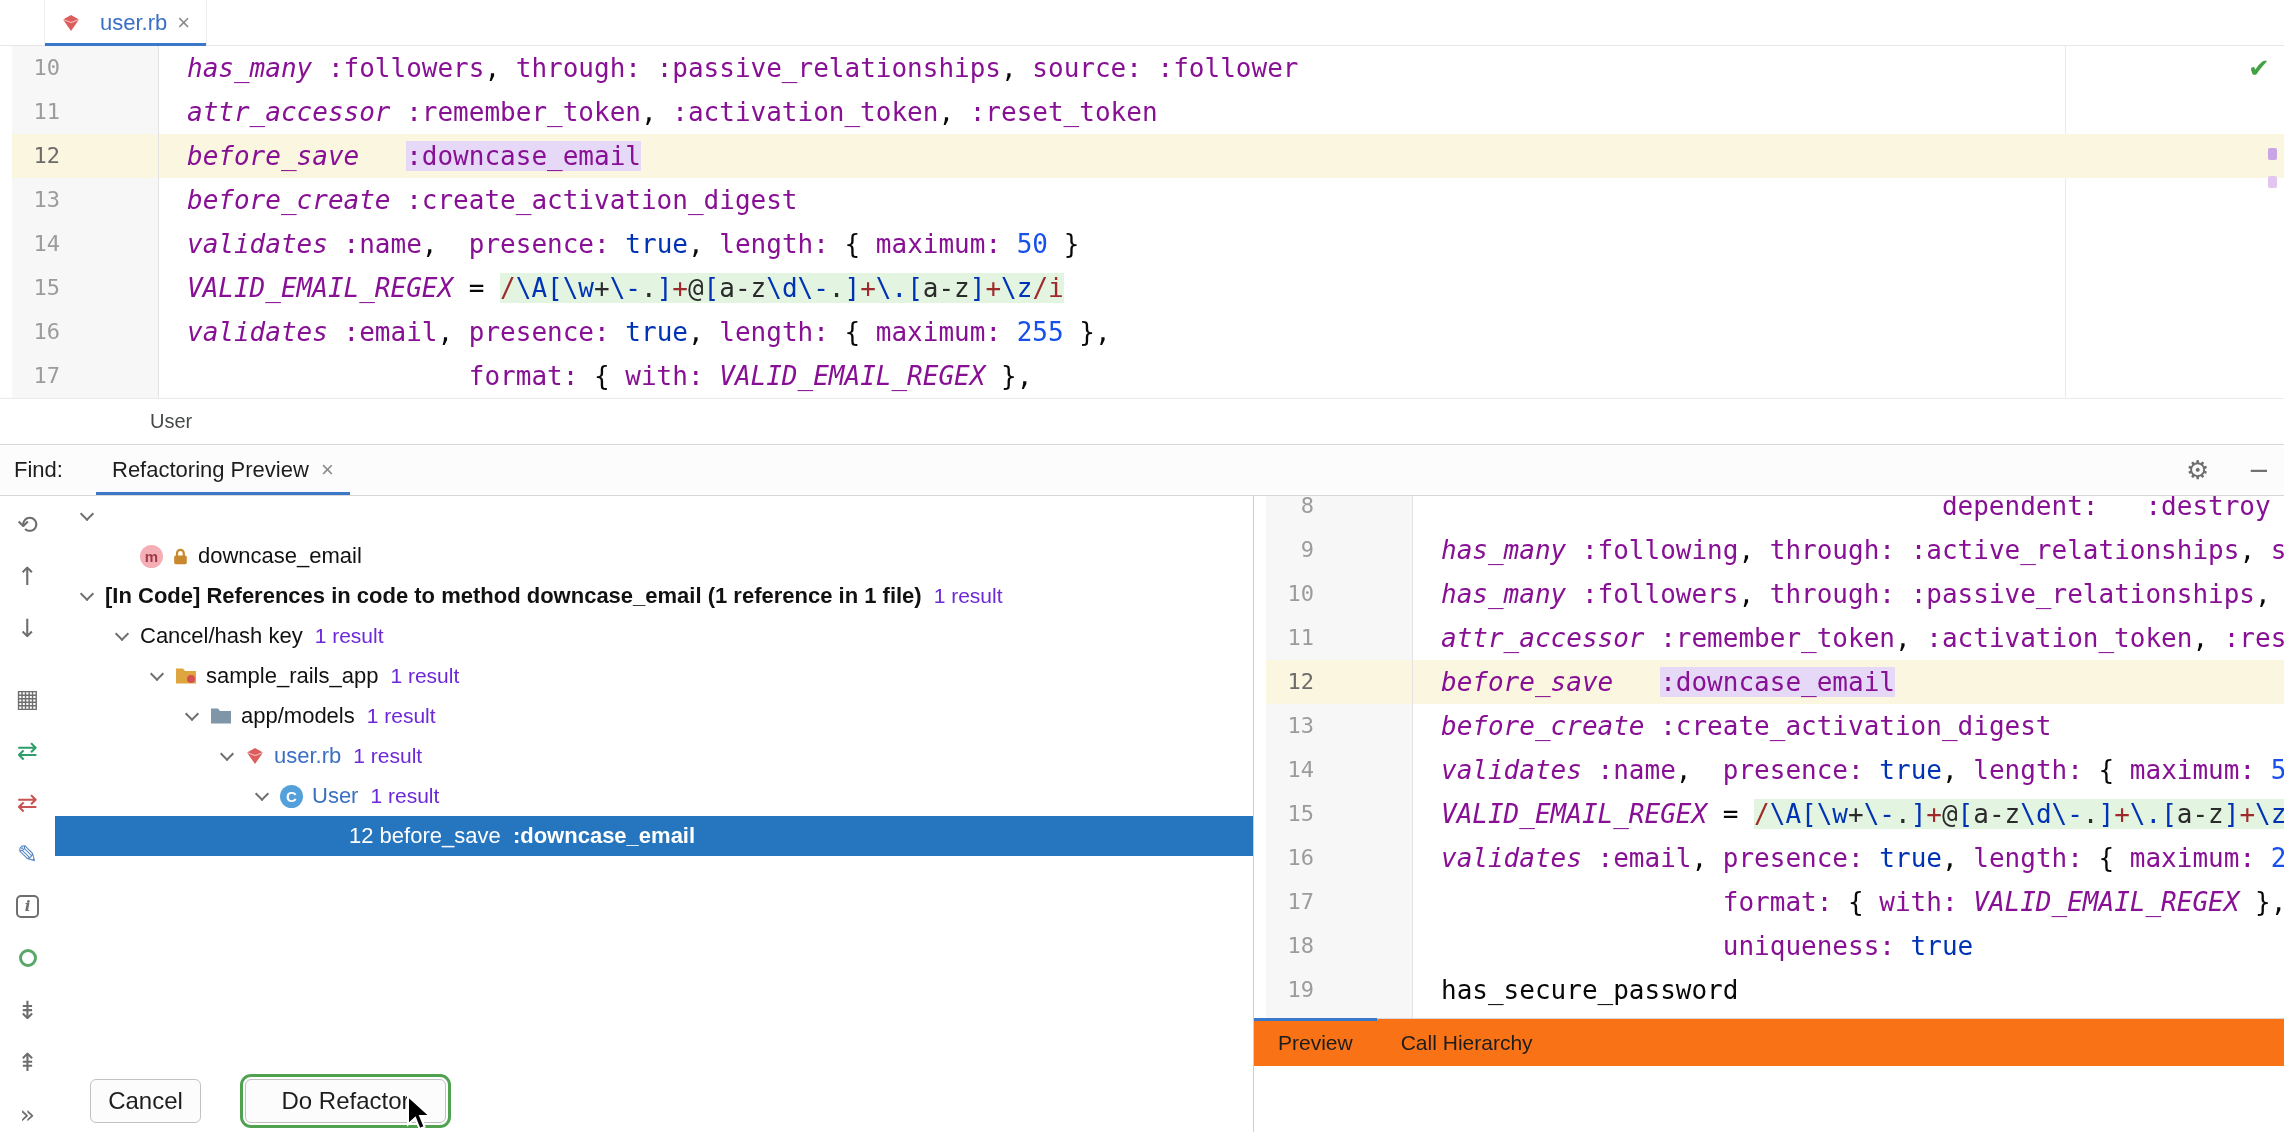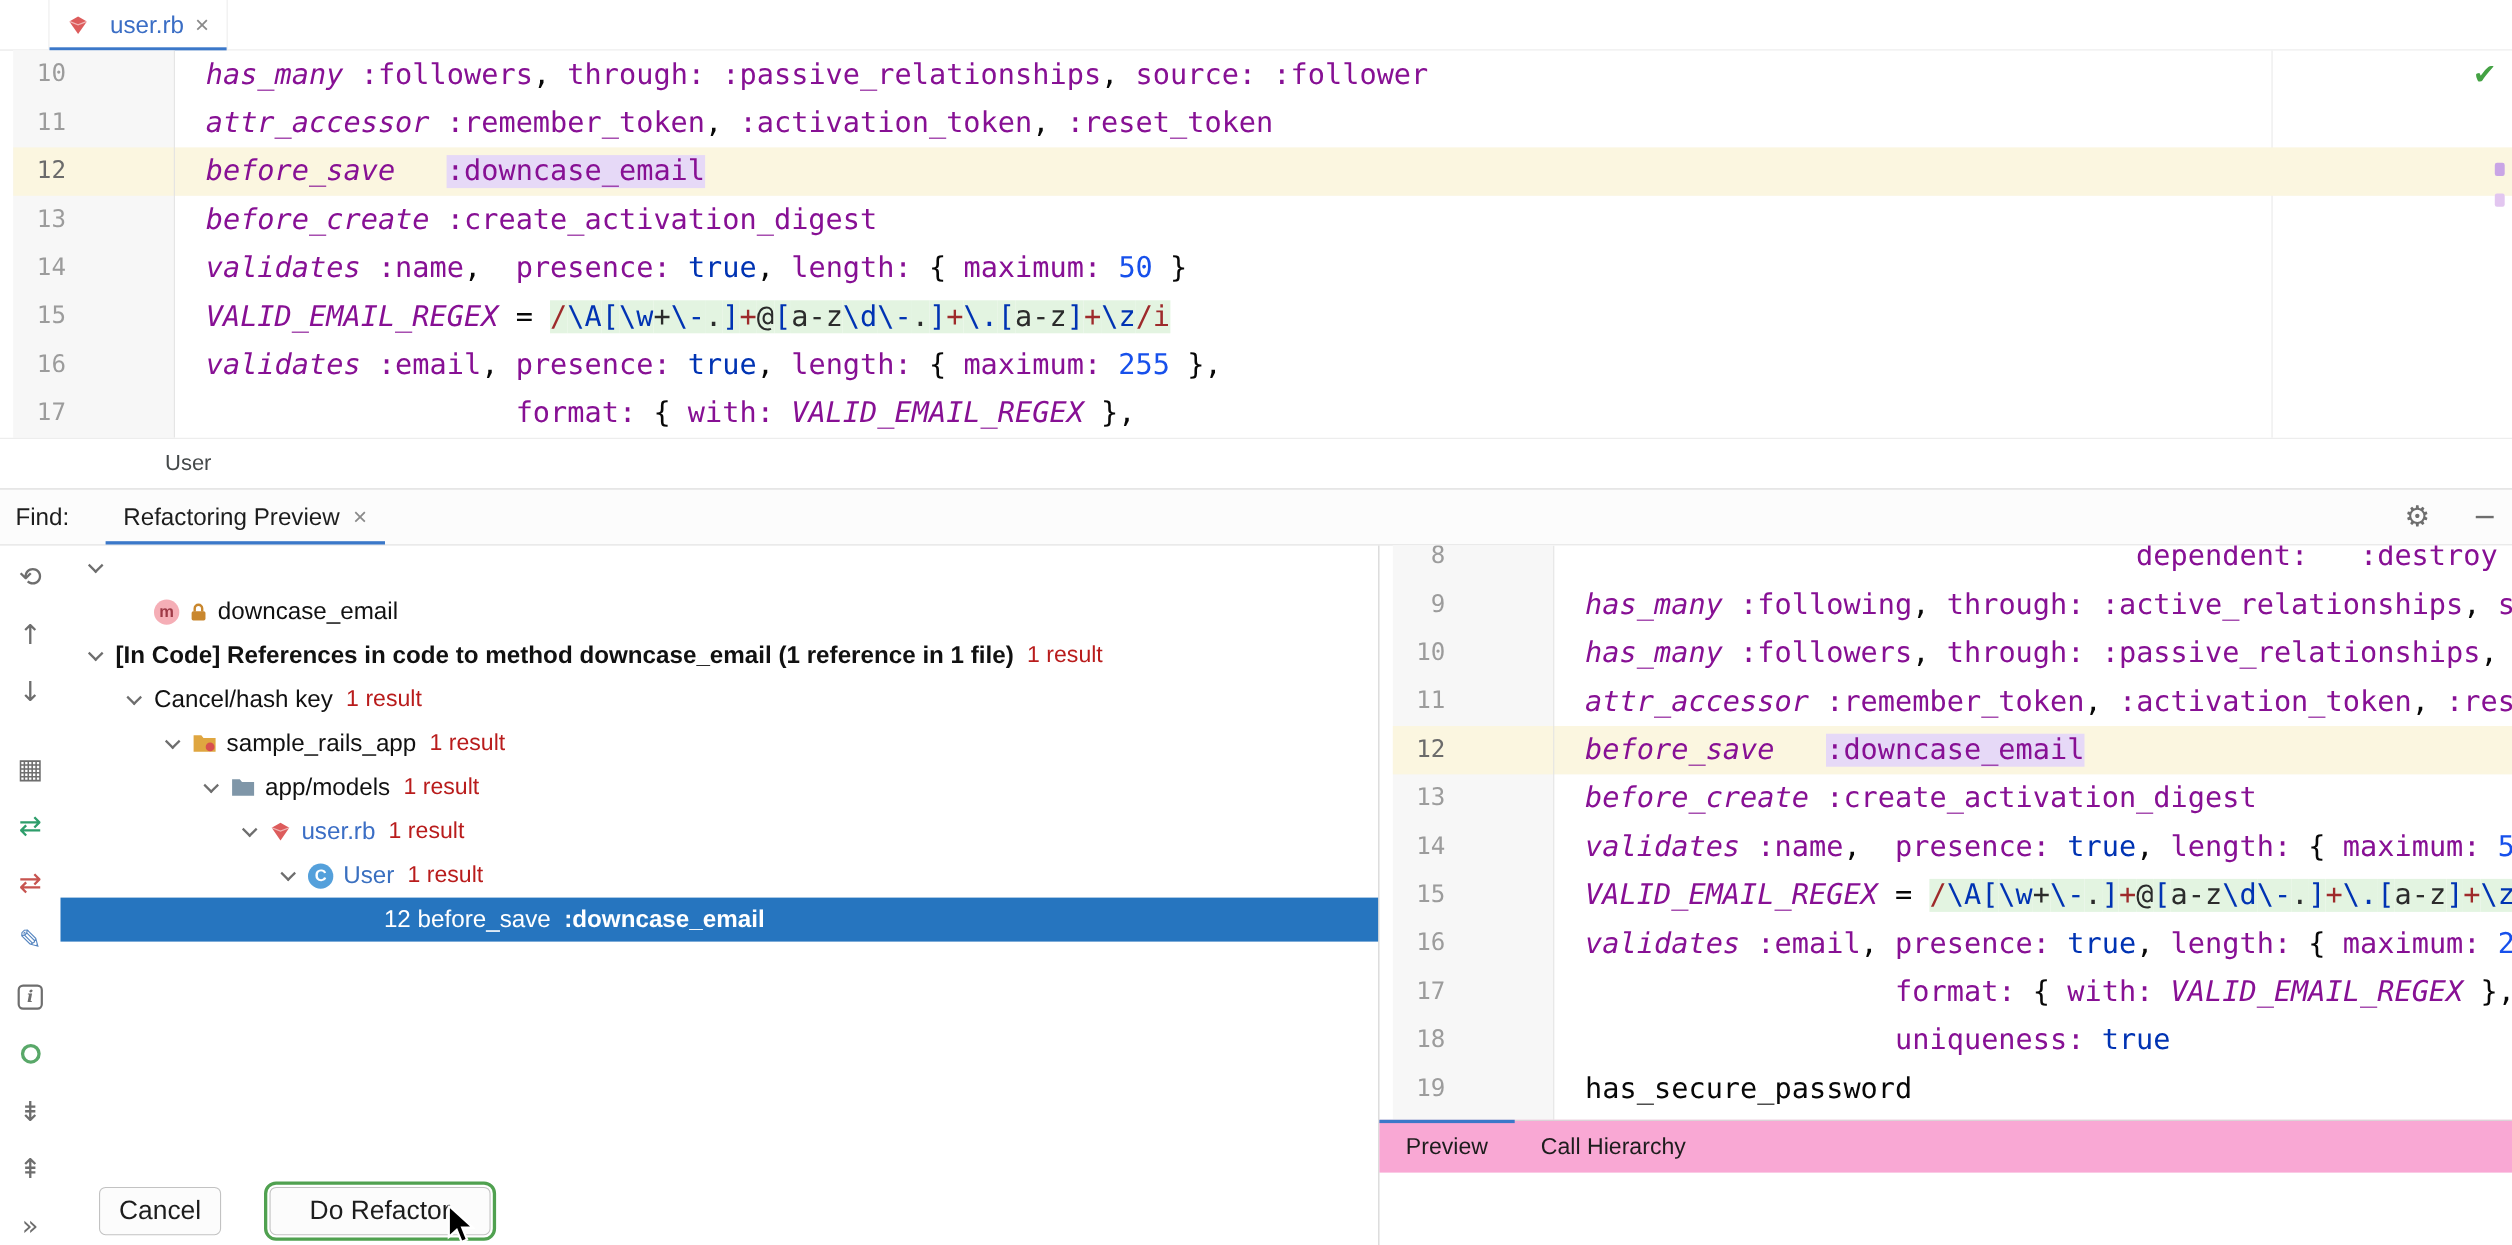--- a/index.html
+++ b/index.html
@@ -91,28 +91,28 @@
           transform:rotate(45deg); margin-bottom:4px; }
   .ticon { margin-right:9px; flex:none; display:flex; align-items:center; }
   .mic { width:23px; height:23px; border-radius:50%; background:#F5AEB6; color:#9E3A47;
          font-size:15px; font-weight:bold; justify-content:center; }
   .cic { width:23px; height:23px; border-radius:50%; background:#54A0DB; color:#fff;
          font-size:15px; font-weight:bold; justify-content:center; }
   .tpart { white-space:pre; }
   .tpart.b { font-weight:bold; }
   .clr-mod { color:#3B6EC5; }
   .clr-cls { color:#3A70C0; }
-  .count { margin-left:12px; color:#b91c1c; font-size:21px; }
+  .count { margin-left:12px; color:#6d28d9; font-size:21px; }
 
   #divider { position:absolute; left:1253px; top:0; width:1px; height:636px; background:#CFCFCF; }
 
   #preview { position:absolute; left:1254px; top:0; width:1030px; height:522px; overflow:hidden; background:#fff; }
   #preview .rows { top:-12px; }
   #ptabs { position:absolute; left:1254px; top:522px; width:1030px; height:48px;
-           border-top:1px solid #D8D8D8; display:flex; background:#f9a8d4; }
+           border-top:1px solid #D8D8D8; display:flex; background:#f97316; }
   .ptab { padding:0 24px; display:flex; align-items:center; font-size:21px; color:#1D1D1D; position:relative; }
   .ptab.sel::before { content:""; position:absolute; left:0; right:0; top:-1px; height:3px; background:#3B78C9; }
 
   .btn { position:absolute; border:1px solid #C2C2C2; border-radius:6px; background:#FCFCFC;
          font-size:24px; color:#1D1D1D; display:flex; align-items:center; justify-content:center; }
   #btn-cancel { left:90px; top:583px; width:111px; height:44px; }
   #btn-do { left:245px; top:583px; width:201px; height:44px;
             outline:3px solid #50A150; outline-offset:2px; }
 
   #cursor { position:absolute; left:406px; top:1096px; z-index:60; }

